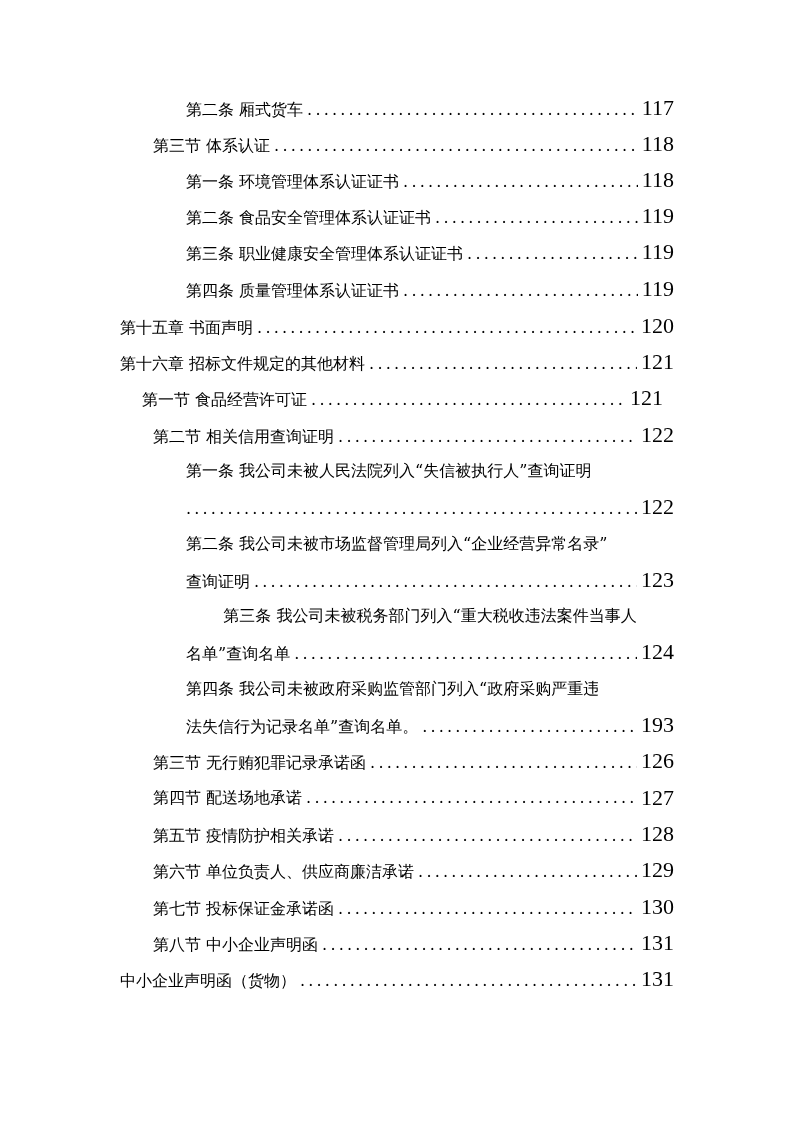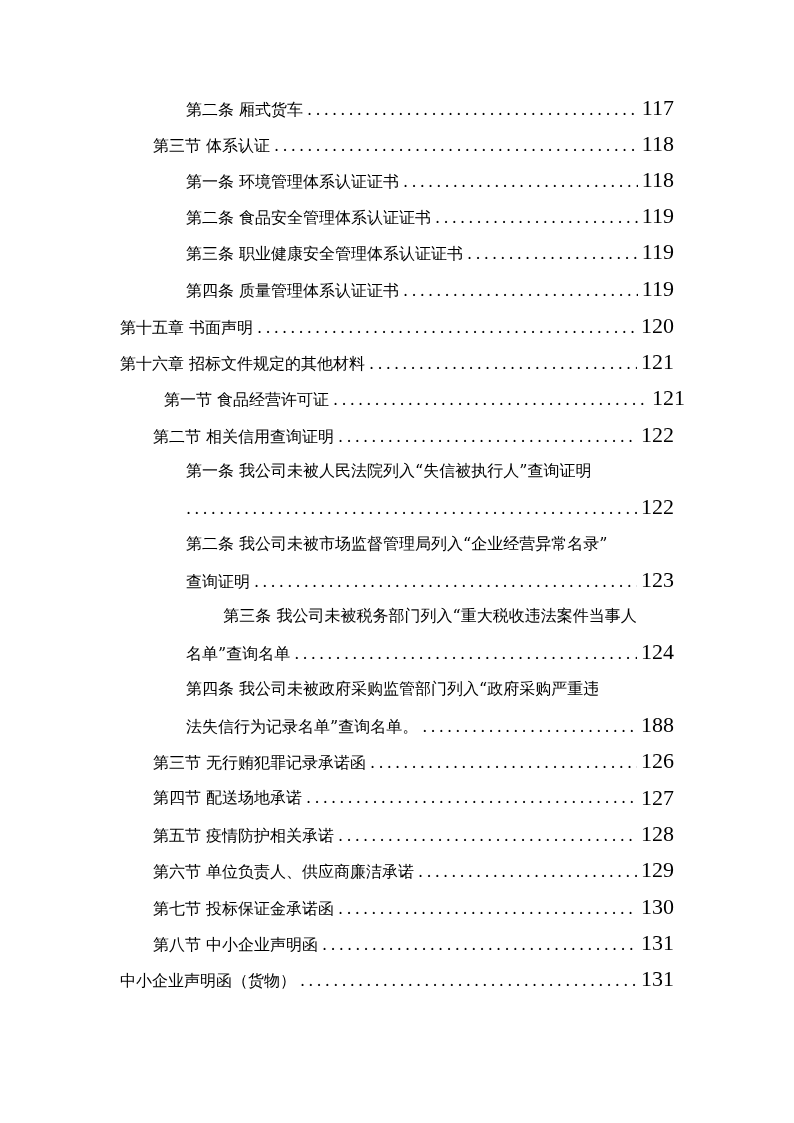--- a/index.html
+++ b/index.html
@@ -49,21 +49,21 @@
     <div class="line" style="top: 314px; left: 120px; width: 554px;">
       <span class="txt">第十五章 书面声明</span>
       <span class="dots"></span>
       <span class="pg">120</span>
     </div>
     <div class="line" style="top: 350px; left: 120px; width: 554px;">
       <span class="txt">第十六章 招标文件规定的其他材料</span>
       <span class="dots"></span>
       <span class="pg">121</span>
     </div>
-    <div class="line" style="top: 386px; left: 164px; width: 521px;">
+    <div class="line" style="top: 386px; left: 142px; width: 521px;">
       <span class="txt">第一节 食品经营许可证</span>
       <span class="dots"></span>
       <span class="pg">121</span>
     </div>
     <div class="line" style="top: 423px; left: 153px; width: 521px;">
       <span class="txt">第二节 相关信用查询证明</span>
       <span class="dots"></span>
       <span class="pg">122</span>
     </div>
     <div class="line" style="top: 459px; left: 186px; width: 488px;">
@@ -89,21 +89,21 @@
       <span class="txt">名单”查询名单</span>
       <span class="dots"></span>
       <span class="pg">124</span>
     </div>
     <div class="line" style="top: 677px; left: 186px; width: 488px;">
       <span class="txt">第四条 我公司未被政府采购监管部门列入“政府采购严重违</span>
     </div>
     <div class="line" style="top: 713px; left: 186px; width: 488px;">
       <span class="txt">法失信行为记录名单”查询名单。</span>
       <span class="dots"></span>
-      <span class="pg">188</span>
+      <span class="pg">193</span>
     </div>
     <div class="line" style="top: 749px; left: 153px; width: 521px;">
       <span class="txt">第三节 无行贿犯罪记录承诺函</span>
       <span class="dots"></span>
       <span class="pg">126</span>
     </div>
     <div class="line" style="top: 786px; left: 153px; width: 521px; align-items: center;">
       <span class="txt">第四节 配送场地承诺</span>
       <span class="dots"></span>
       <span class="pg">127</span>

